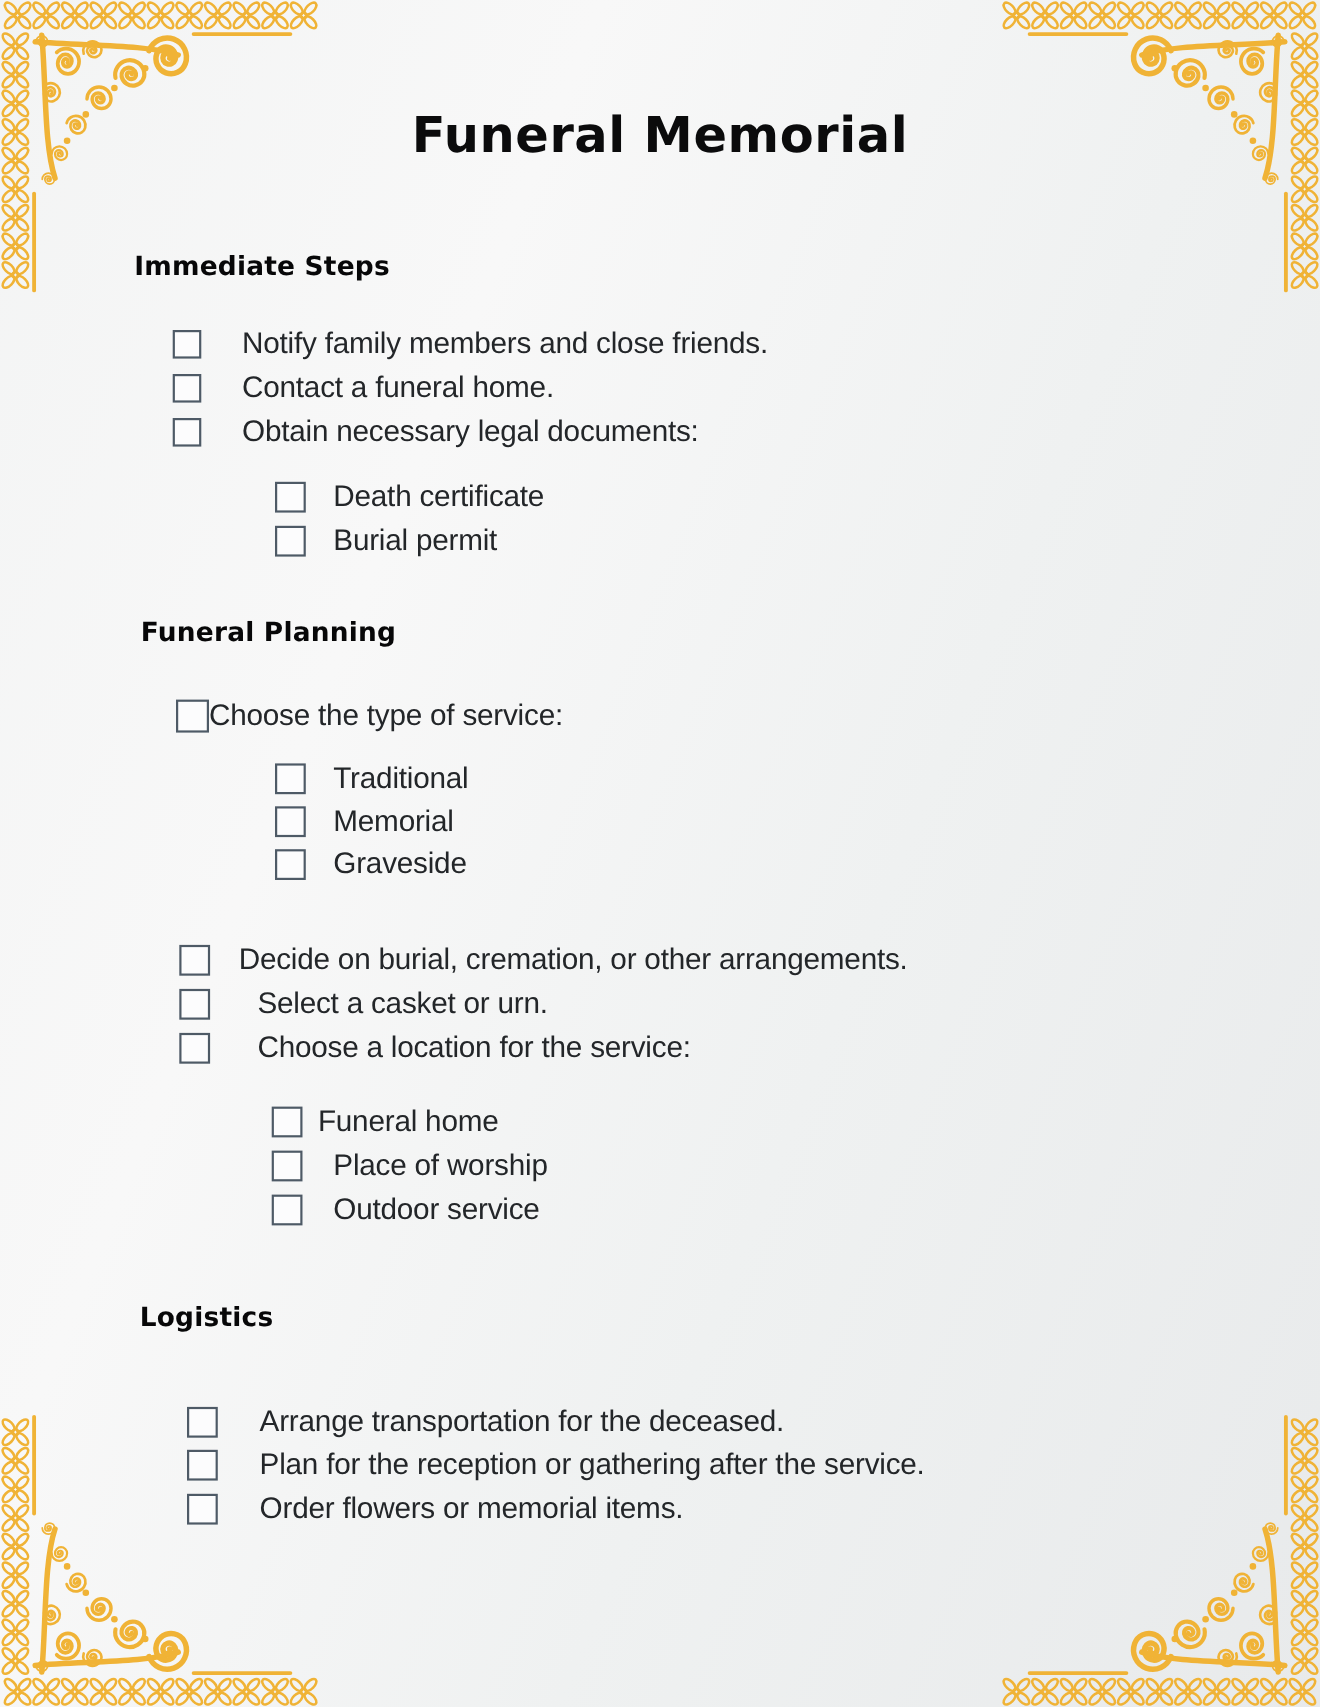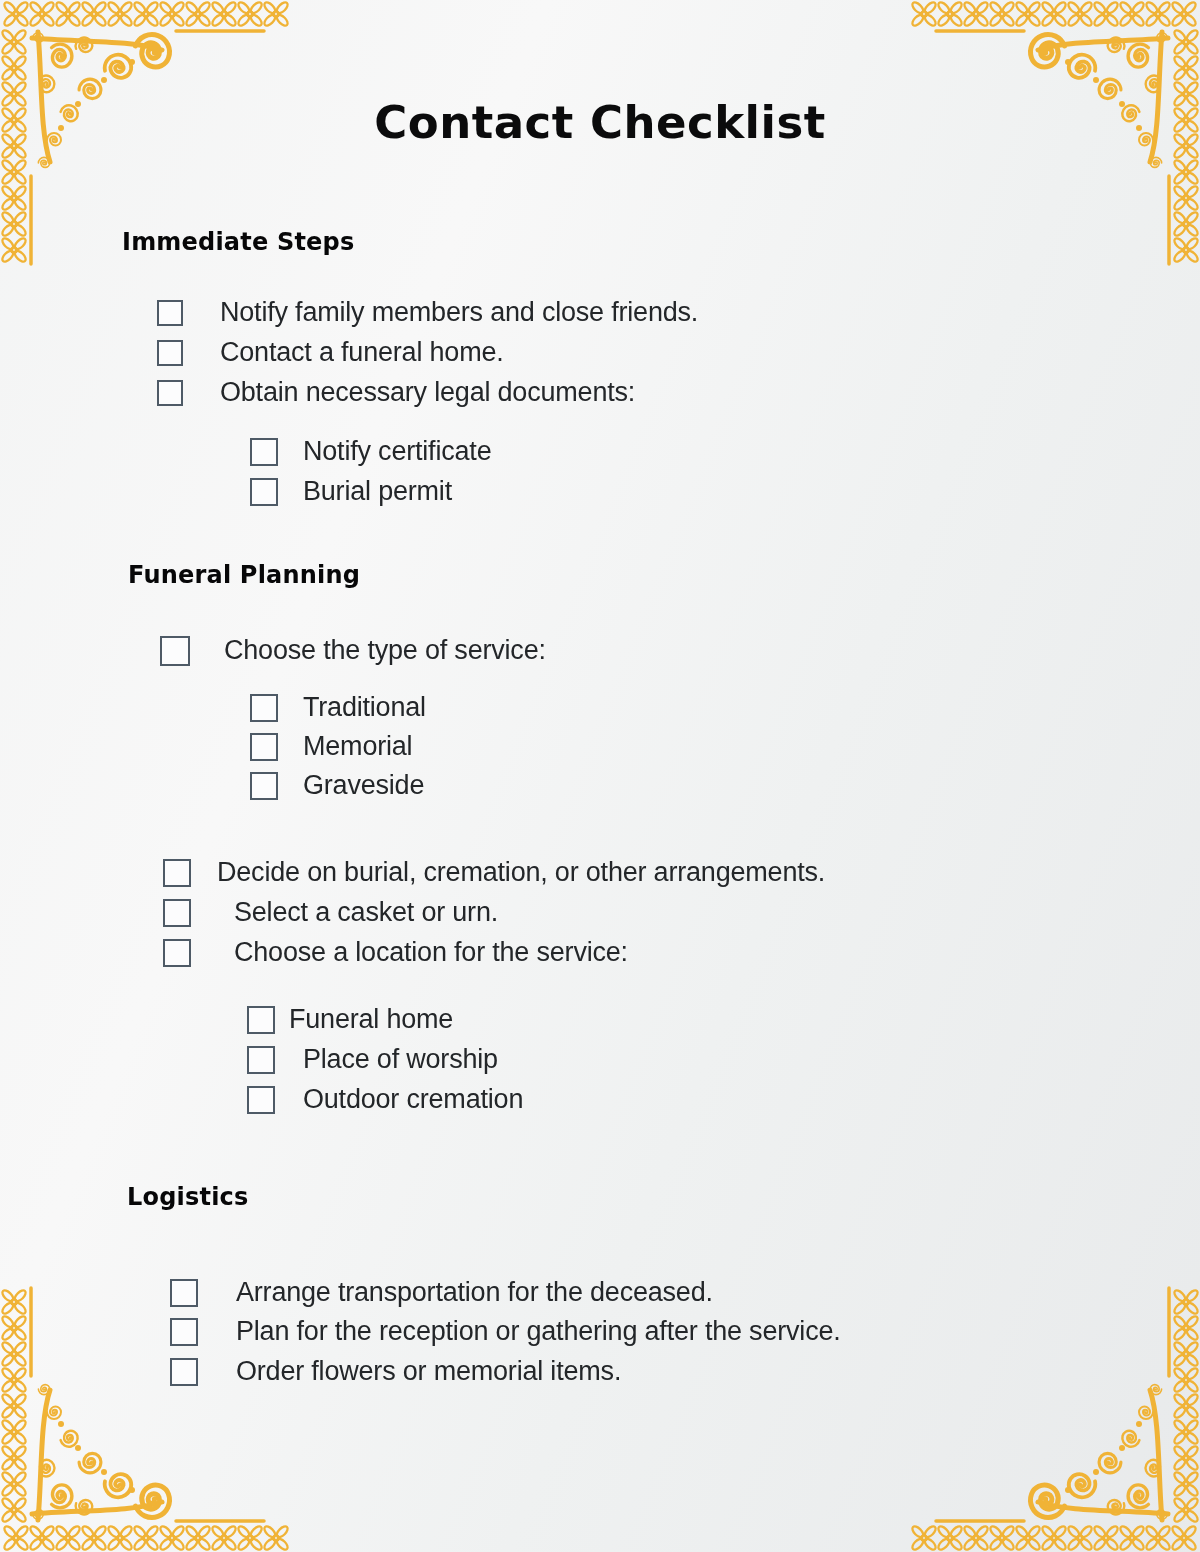--- a/index.html
+++ b/index.html
@@ -102,50 +102,50 @@
   <svg class="corner tr" viewBox="0 0 380 380" color="#F0B336">
       <use href="#corner-art"></use>
     </svg>
   <svg class="corner bl" viewBox="0 0 380 380" color="#F0B336">
       <use href="#corner-art"></use>
     </svg>
   <svg class="corner br" viewBox="0 0 380 380" color="#F0B336">
       <use href="#corner-art"></use>
     </svg>
 
-  <div class="title">Contact Checklist</div>
+  <div class="title">Funeral Memorial</div>
 
   <div class="sec-heading" style="left:122px; top:228px">Immediate Steps</div>
 
   <div class="row" style="left:157px; top:298px">
     <span class="cb" style="width:26px;height:26px"></span>
     <span class="lbl" style="margin-left:37px">Notify family members and close friends.</span>
   </div>
   <div class="row" style="left:157px; top:338px">
     <span class="cb" style="width:26px;height:26px"></span>
     <span class="lbl" style="margin-left:37px">Contact a funeral home.</span>
   </div>
   <div class="row" style="left:157px; top:378px">
     <span class="cb" style="width:26px;height:26px"></span>
     <span class="lbl" style="margin-left:37px">Obtain necessary legal documents:</span>
   </div>
   <div class="row" style="left:250px; top:437px">
     <span class="cb" style="width:28px;height:28px"></span>
-    <span class="lbl" style="margin-left:25px">Notify certificate</span>
+    <span class="lbl" style="margin-left:25px">Death certificate</span>
   </div>
   <div class="row" style="left:250px; top:477px">
     <span class="cb" style="width:28px;height:28px"></span>
     <span class="lbl" style="margin-left:25px">Burial permit</span>
   </div>
 
   <div class="sec-heading" style="left:128px; top:561px">Funeral Planning</div>
 
   <div class="row" style="left:160px; top:636px">
     <span class="cb" style="width:30px;height:30px"></span>
-    <span class="lbl" style="margin-left:34px">Choose the type of service:</span>
+    <span class="lbl" style="">Choose the type of service:</span>
   </div>
   <div class="row" style="left:250px; top:693px">
     <span class="cb" style="width:28px;height:28px"></span>
     <span class="lbl" style="margin-left:25px">Traditional</span>
   </div>
   <div class="row" style="left:250px; top:732px">
     <span class="cb" style="width:28px;height:28px"></span>
     <span class="lbl" style="margin-left:25px">Memorial</span>
   </div>
   <div class="row" style="left:250px; top:771px">
@@ -168,21 +168,21 @@
   <div class="row" style="left:247px; top:1005px">
     <span class="cb" style="width:28px;height:28px"></span>
     <span class="lbl" style="margin-left:14px">Funeral home</span>
   </div>
   <div class="row" style="left:247px; top:1045px">
     <span class="cb" style="width:28px;height:28px"></span>
     <span class="lbl" style="margin-left:28px">Place of worship</span>
   </div>
   <div class="row" style="left:247px; top:1085px">
     <span class="cb" style="width:28px;height:28px"></span>
-    <span class="lbl" style="margin-left:28px">Outdoor cremation</span>
+    <span class="lbl" style="margin-left:28px">Outdoor service</span>
   </div>
 
   <div class="sec-heading" style="left:127px; top:1183px">Logistics</div>
 
   <div class="row" style="left:170px; top:1278px">
     <span class="cb" style="width:28px;height:28px"></span>
     <span class="lbl" style="margin-left:38px">Arrange transportation for the deceased.</span>
   </div>
   <div class="row" style="left:170px; top:1317px">
     <span class="cb" style="width:28px;height:28px"></span>

